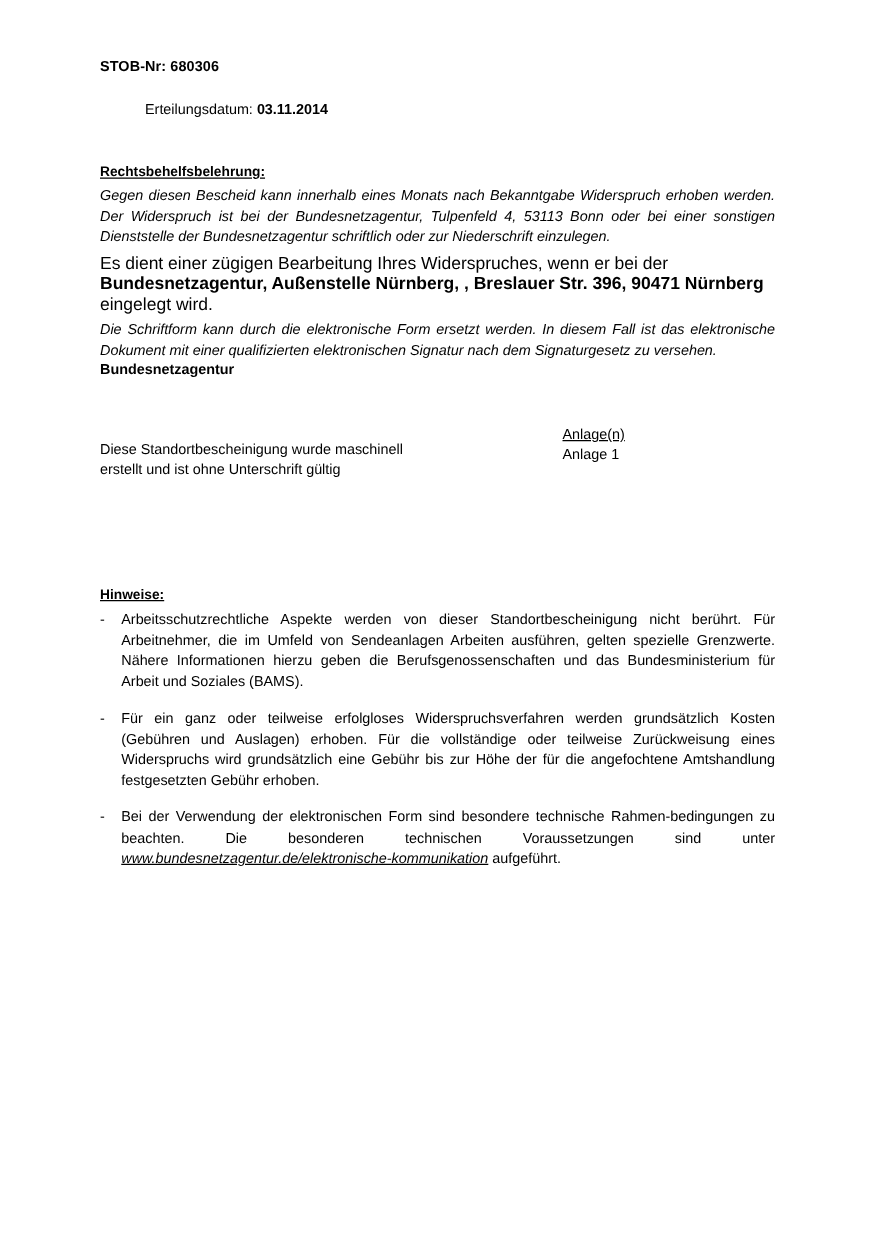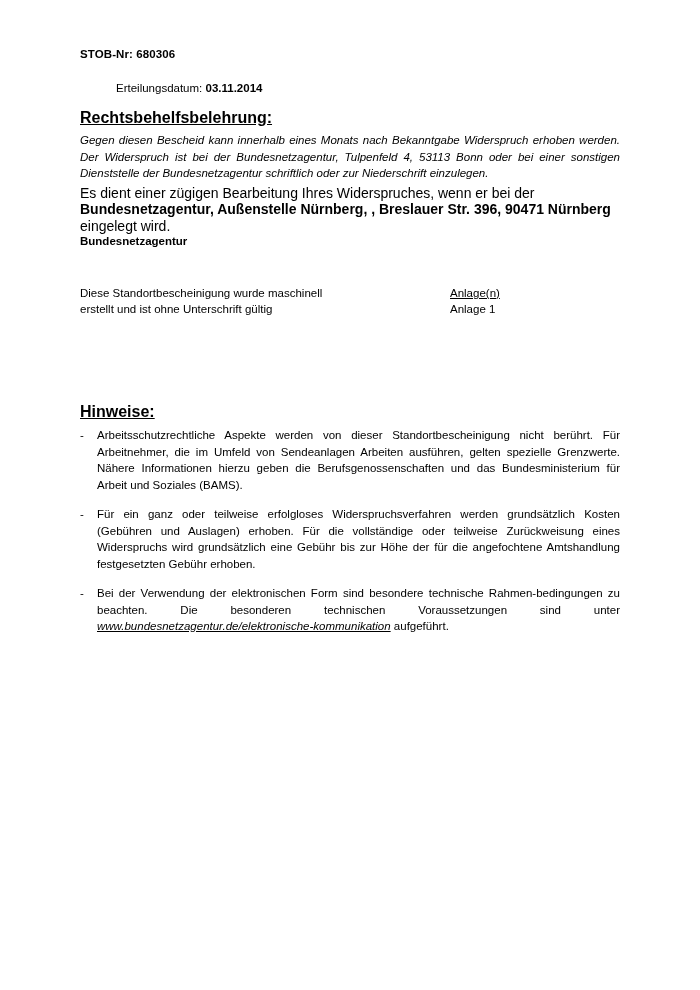--- a/index.html
+++ b/index.html
@@ -37,24 +37,24 @@
     margin-bottom: 0;
   }
   .line-date {
     font-size: 11.5px;
     margin-top: 22px;
     margin-left: 36px;
   }
   .line-date .b { font-weight: bold; }
 
   .heading-rb {
-    font-size: 16px;
+    font-size: 11px;
     font-weight: bold;
     text-decoration: underline;
-    margin-top: 15px;
+    margin-top: 38px;
   }
   .para {
     font-size: 11.5px;
     line-height: 16.5px;
     text-align: justify;
     margin-top: 5px;
     font-style: italic;
   }
   .para-center {
     font-size: 14px;
@@ -71,30 +71,31 @@
   }
 
   .two-col {
     margin-top: 36px;
     display: flex;
     font-size: 11.5px;
     line-height: 16px;
   }
   .two-col .left {
     width: 370px;
+    margin-top: 12px;
   }
   .two-col .right {
     width: 170px;
   }
   .anlage-head {
     text-decoration: underline;
   }
 
   .heading-hinweise {
-    font-size: 16px;
+    font-size: 11px;
     font-weight: bold;
     text-decoration: underline;
     margin-top: 86px;
   }
   .bullets {
     margin-top: 6px;
   }
   .bullet {
     display: flex;
     font-size: 11.5px;
@@ -130,20 +131,21 @@
     <div class="heading-rb">Rechtsbehelfsbelehrung:</div>
 
     <div class="para">Gegen diesen Bescheid kann innerhalb eines Monats nach Bekanntgabe Widerspruch erhoben werden. Der Widerspruch ist bei der Bundesnetzagentur, Tulpenfeld 4, 53113 Bonn oder bei einer sonstigen Dienststelle der Bundesnetzagentur schriftlich oder zur Niederschrift einzulegen.</div>
 
     <div class="para-center">
       <div>Es dient einer zügigen Bearbeitung Ihres Widerspruches, wenn er bei der</div>
       <div class="b">Bundesnetzagentur, Außenstelle Nürnberg, , Breslauer Str. 396, 90471 Nürnberg</div>
       <div>eingelegt wird.</div>
     </div>
 
+    <div class="para">Die Schriftform kann durch die elektronische Form ersetzt werden. In diesem Fall ist das elektronische Dokument mit einer qualifizierten elektronischen Signatur nach dem Signaturgesetz zu versehen.</div>
 
     <div class="block-signature">
       <div>Bundesnetzagentur</div>
     </div>
 
     <div class="two-col">
       <div class="left">
         <div>Diese Standortbescheinigung wurde maschinell</div>
         <div>erstellt und ist ohne Unterschrift gültig</div>
       </div>

